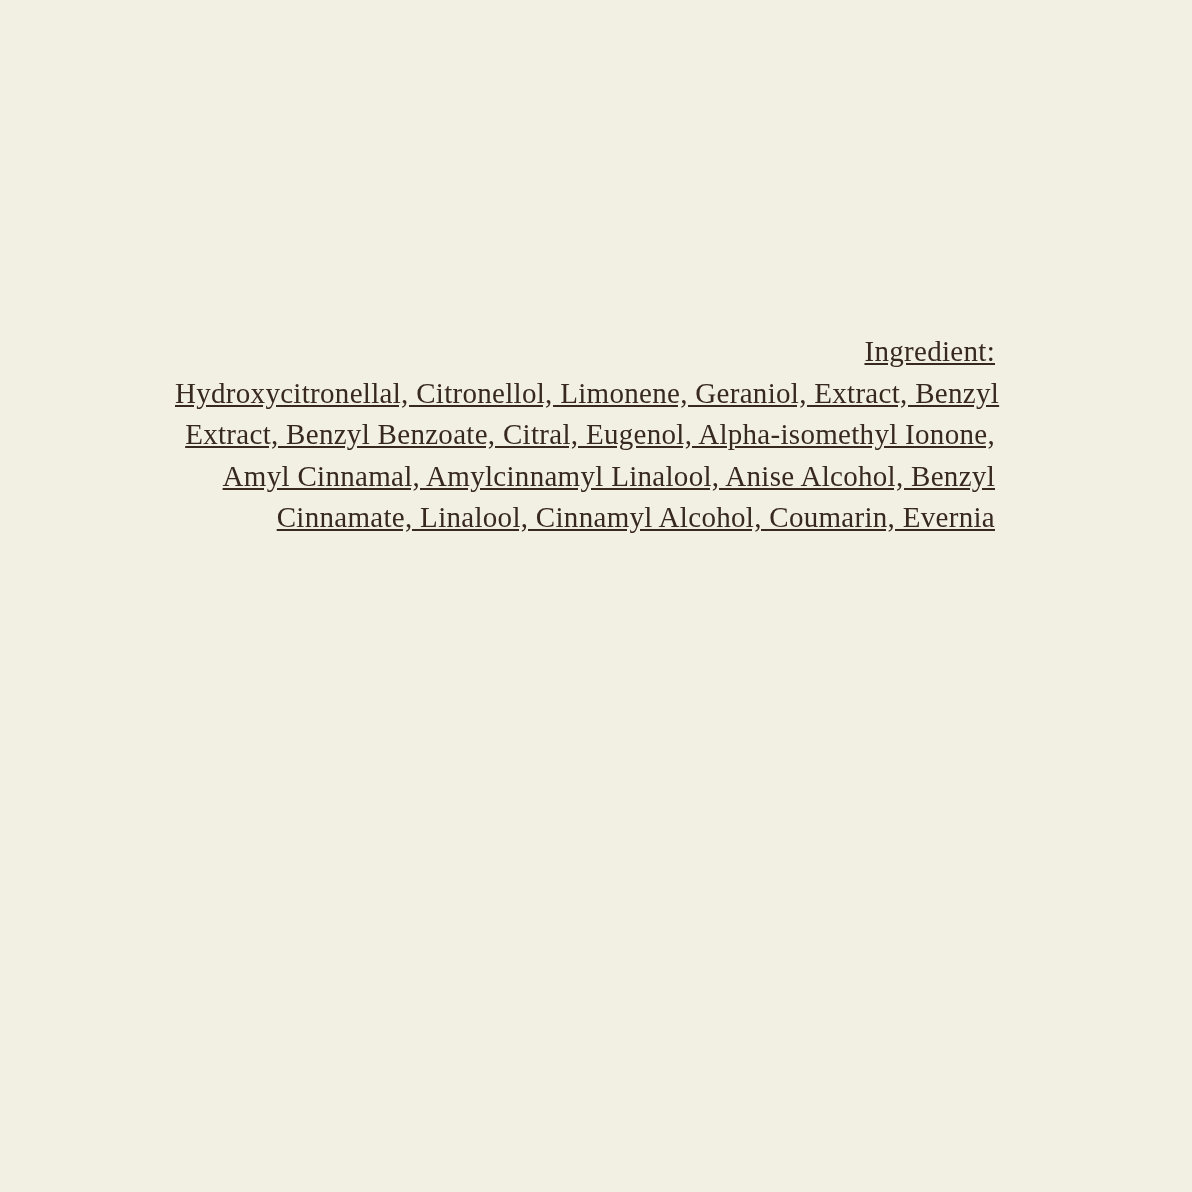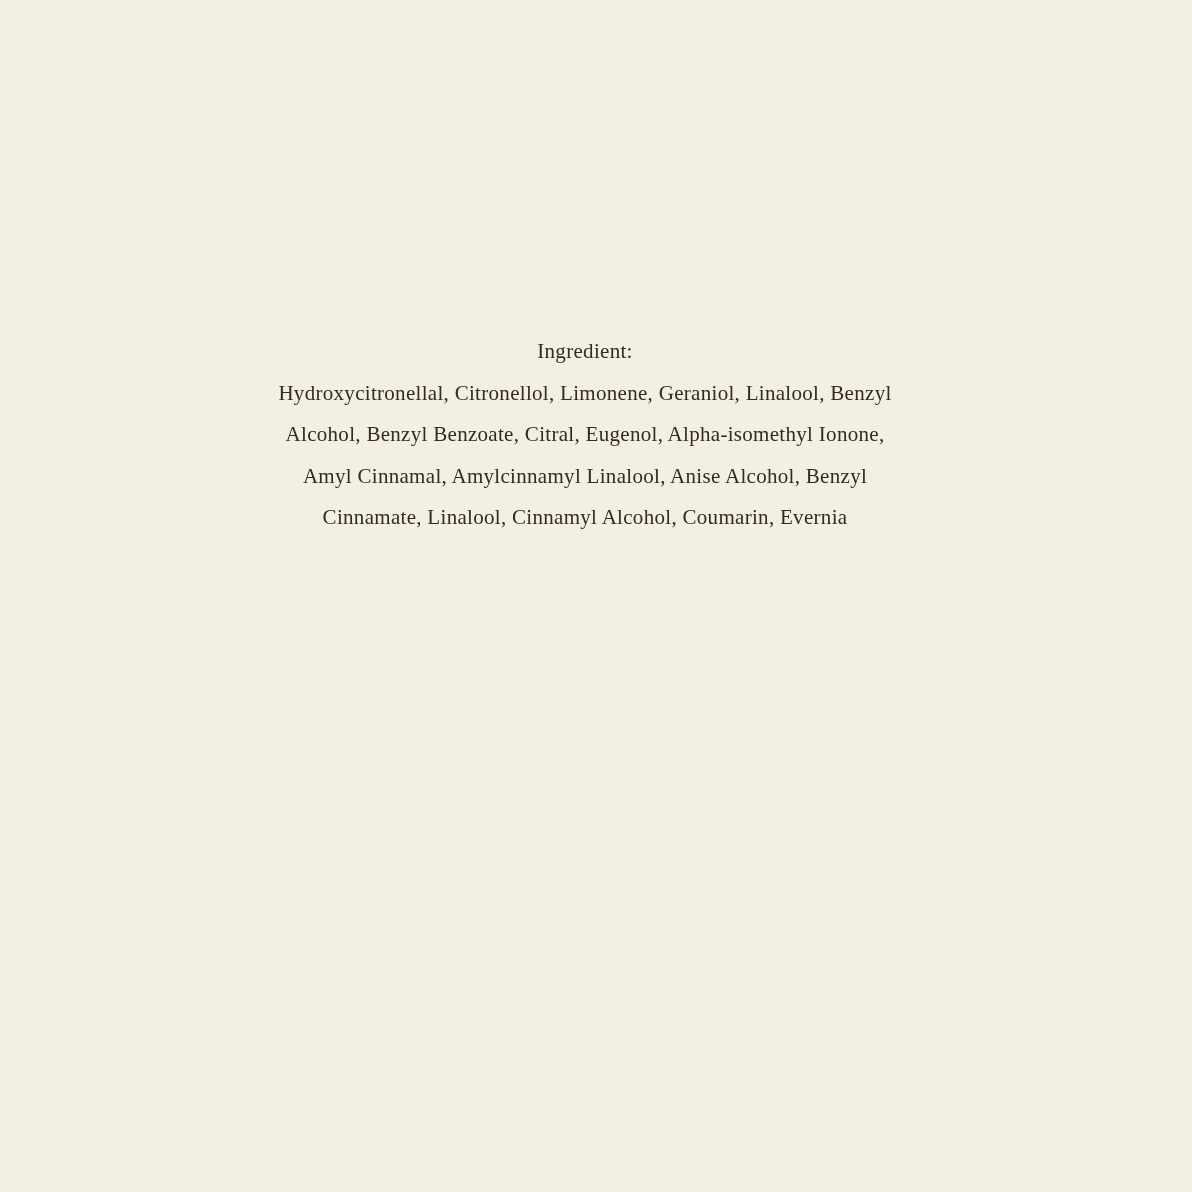--- a/index.html
+++ b/index.html
@@ -13,31 +13,32 @@
     overflow: hidden;
     position: relative;
     font-family: "Liberation Serif", "DejaVu Serif", serif;
   }
   .ingredients-block {
     position: absolute;
     left: 175px;
     top: 331px;
     width: 820px;
     color: #37291e;
-    font-size: 21px;
+    font-size: 29px;
     line-height: 41.5px;
     letter-spacing: 0.3px;
-    text-align: center;
+    text-align: right;
+    text-decoration: underline;
   }
   .line {
     white-space: nowrap;
   }
 </style>
 </head>
 <body>
 
 <div class="ingredients-block">
   <div class="line">Ingredient:</div>
-  <div class="line">Hydroxycitronellal, Citronellol, Limonene, Geraniol, Linalool, Benzyl</div>
-  <div class="line">Alcohol, Benzyl Benzoate, Citral, Eugenol, Alpha-isomethyl Ionone,</div>
+  <div class="line">Hydroxycitronellal, Citronellol, Limonene, Geraniol, Extract, Benzyl</div>
+  <div class="line">Extract, Benzyl Benzoate, Citral, Eugenol, Alpha-isomethyl Ionone,</div>
   <div class="line">Amyl Cinnamal, Amylcinnamyl Linalool, Anise Alcohol, Benzyl</div>
   <div class="line">Cinnamate, Linalool, Cinnamyl Alcohol, Coumarin, Evernia</div>
 </div>
 
 </body></html>

